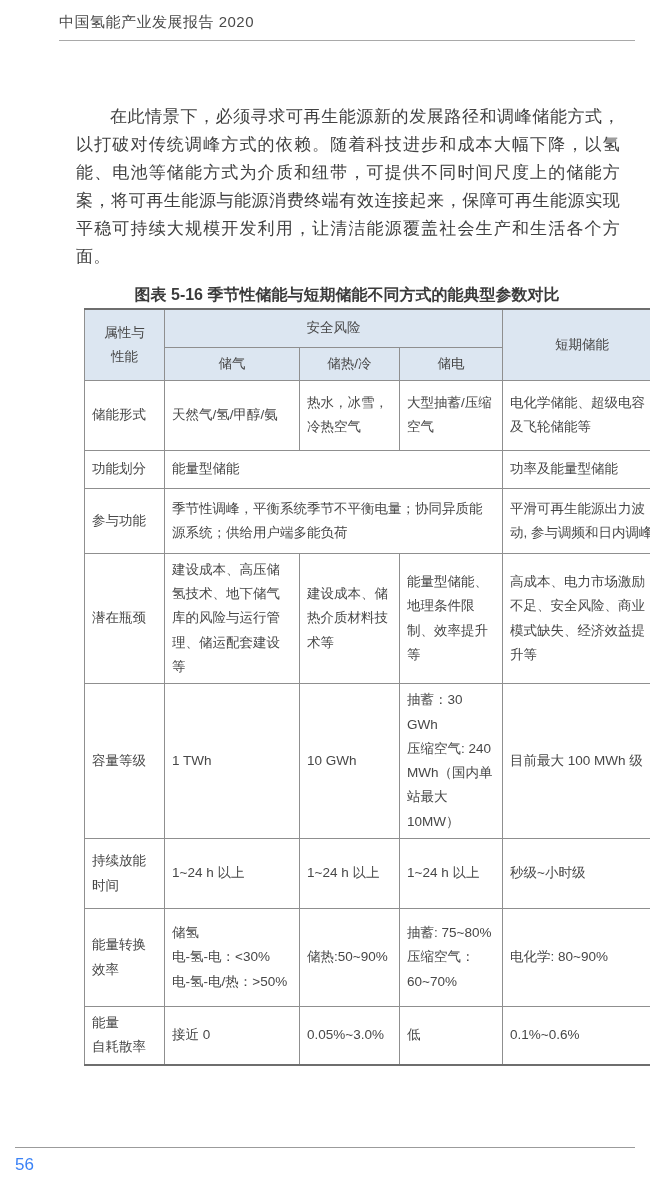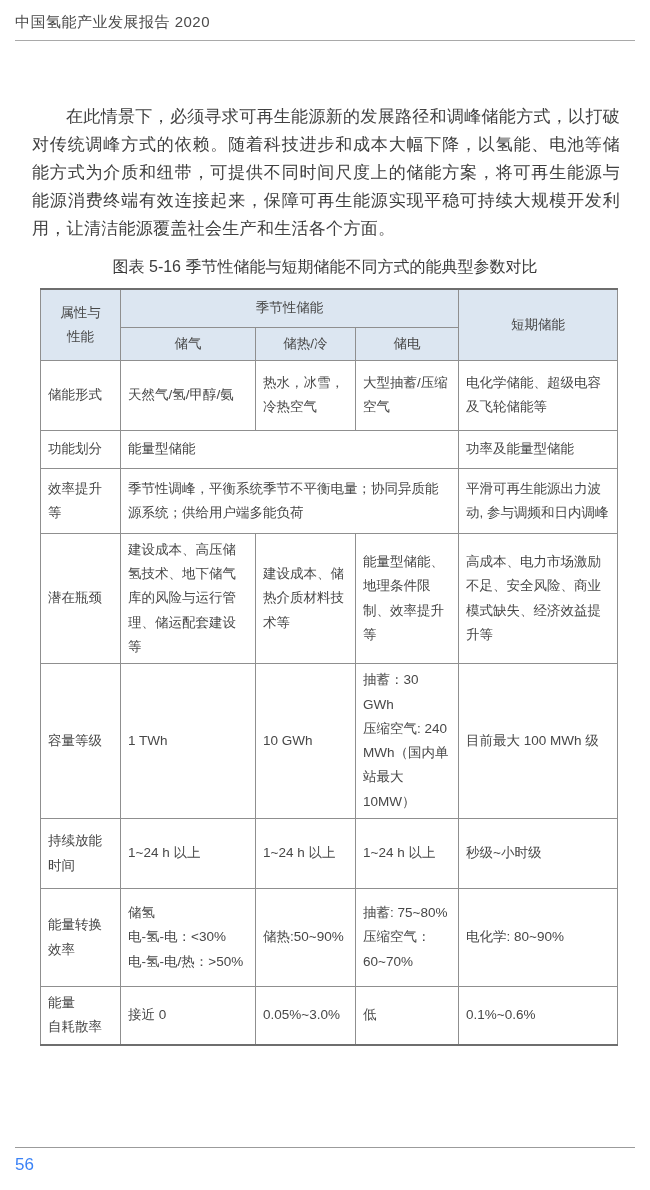--- a/index.html
+++ b/index.html
@@ -5,20 +5,21 @@
   * { margin: 0; padding: 0; box-sizing: border-box; }
   html, body { background: #ffffff; }
   .page {
     position: relative;
     width: 650px;
     height: 1190px;
     background: #ffffff;
     font-family: "Liberation Sans", "DejaVu Sans", sans-serif;
     color: #3d3d3d;
     overflow: hidden;
+    padding-left: 44px;
   }
   [data-bind] { white-space: pre-line; }
 
   
   .doc-header {
     padding: 13px 15px 8px 15px;
   }
   .doc-header .title {
     font-size: 15px;
     color: #4a4a4a;
@@ -37,24 +38,24 @@
     font-size: 17px;
     line-height: 28px;
     text-align: justify;
     text-indent: 2em;
     color: #404040;
     letter-spacing: 0.3px;
   }
 
   
   .table-caption {
-    margin: 14px 20px 10px 20px;
+    margin: 14px 20px 2px 20px;
     text-align: center;
     font-size: 16px;
-    font-weight: normal;
+    font-weight: bold;
     color: #3b3b3b;
   }
 
   
   table.params {
     margin-left: 40px;
     width: 577px;
     border-collapse: collapse;
     table-layout: fixed;
     font-size: 13.5px;
@@ -122,21 +123,21 @@
       <col style="width:80px">
         <col style="width:135px">
         <col style="width:100px">
         <col style="width:103px">
         <col style="width:159px">
     </colgroup>
     <tbody>
         <tr class="h1">
       <th rowspan="2" data-bind="table.header.attribute_label">属性与
 性能</th>
-      <th colspan="3" data-bind="table.header.seasonal_label">季节性储能</th>
+      <th colspan="3" data-bind="table.header.seasonal_label">安全风险</th>
       <th rowspan="2" data-bind="table.header.short_term_label">短期储能</th>
     </tr>
     <tr class="h2">
       <th data-bind="table.header.sub_columns.0">储气</th>
       <th data-bind="table.header.sub_columns.1">储热/冷</th>
       <th data-bind="table.header.sub_columns.2">储电</th>
     </tr>
 
     <tr class="r-form">
       <td data-bind="table.rows.0.label">储能形式</td>
@@ -146,21 +147,21 @@
       <td data-bind="table.rows.0.cells.3">电化学储能、超级电容及飞轮储能等</td>
     </tr>
 
     <tr class="r-func">
       <td data-bind="table.rows.1.label">功能划分</td>
       <td colspan="3" data-bind="table.rows.1.cells.0">能量型储能</td>
       <td data-bind="table.rows.1.cells.1">功率及能量型储能</td>
     </tr>
 
     <tr class="r-part">
-      <td data-bind="table.rows.2.label">效率提升等</td>
+      <td data-bind="table.rows.2.label">参与功能</td>
       <td colspan="3" data-bind="table.rows.2.cells.0">季节性调峰，平衡系统季节不平衡电量；协同异质能源系统；供给用户端多能负荷</td>
       <td data-bind="table.rows.2.cells.1">平滑可再生能源出力波动, 参与调频和日内调峰</td>
     </tr>
 
     <tr class="r-bottle">
       <td data-bind="table.rows.3.label">潜在瓶颈</td>
       <td data-bind="table.rows.3.cells.0">建设成本、高压储氢技术、地下储气库的风险与运行管理、储运配套建设等</td>
       <td data-bind="table.rows.3.cells.1">建设成本、储热介质材料技术等</td>
       <td data-bind="table.rows.3.cells.2">能量型储能、地理条件限制、效率提升等</td>
       <td data-bind="table.rows.3.cells.3">高成本、电力市场激励不足、安全风险、商业模式缺失、经济效益提升等</td>

